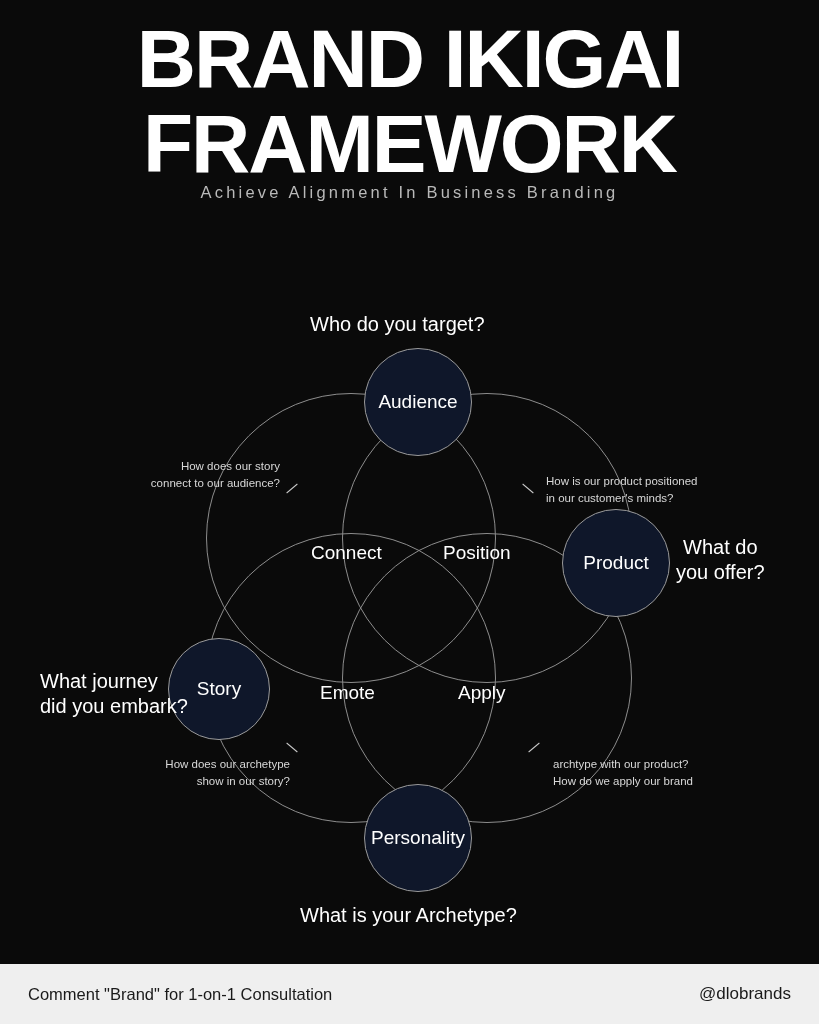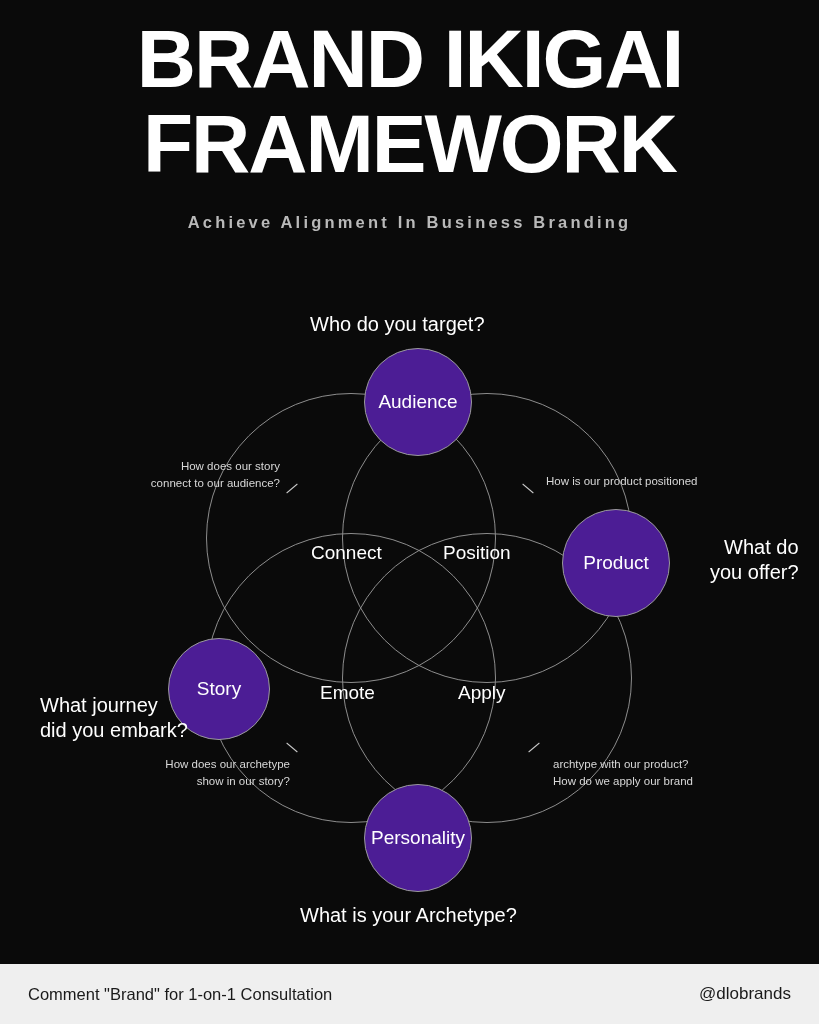--- a/index.html
+++ b/index.html
@@ -34,25 +34,24 @@
     font-weight: bold;
     font-size: 82px;
     line-height: 0.96;
     letter-spacing: -2px;
     color: #ffffff;
     white-space: nowrap;
   }
   .title-line-1 { margin-top: 20px; }
   .title-line-2 { margin-top: 6px; }
   .subtitle {
-    margin-top: 30px;
     font-size: 16.5px;
     letter-spacing: 3.2px;
     color: #b9b9b9;
-    font-weight: bold;
+    font-weight: normal;
   }
 
   
   .stage {
     position: absolute;
     top: 290px;
     left: 0;
     width: 819px;
     height: 660px;
   }
@@ -63,21 +62,21 @@
     border-radius: 50%;
     box-sizing: border-box;
     background: transparent;
   }
 
   .node {
     position: absolute;
     border: 1px solid #9a9a9a;
     border-radius: 50%;
     box-sizing: border-box;
-    background: #4c1d95;
+    background: #0f172a;
     display: flex;
     align-items: center;
     justify-content: center;
     font-size: 19px;
     color: #ffffff;
     z-index: 6;
   }
 
   .inner-label {
     position: absolute;
@@ -164,40 +163,41 @@
       <span>Personality</span>
     </div>
 
     <div class="inner-label" style="left:311px; top:252px;">Connect</div>
     <div class="inner-label" style="left:443px; top:252px;">Position</div>
     <div class="inner-label" style="left:320px; top:392px;">Emote</div>
     <div class="inner-label" style="left:458px; top:392px;">Apply</div>
 
     <div class="question" style="left:310px; top:22px;">Who do you target?</div>
 
-    <div class="question" style="left:710px; top:245px; text-align:right;">
+    <div class="question" style="left:676px; top:245px; text-align:center;">
       <div>What do</div>
       <div>you offer?</div>
     </div>
 
-    <div class="question" style="left:40px; top:379px; text-align:left;margin-top:24px;">
+    <div class="question" style="left:40px; top:379px; text-align:left;">
       <div>What journey</div>
       <div>did you embark?</div>
     </div>
 
     <div class="question" style="left:284px; top:613px;margin-left:16px;">What is your Archetype?</div>
 
     <div class="annot left" style="left:50px; top:168px; width:230px;">
       <div>How does our story</div>
       <div>connect to our audience?</div>
     </div>
     <div class="tick" style="left:285px; top:198px; transform:rotate(-40deg);"></div>
 
     <div class="annot right" style="left:546px; top:183px; width:250px;">
       <div>How is our product positioned</div>
+      <div>in our customer's minds?</div>
     </div>
     <div class="tick" style="left:521px; top:198px; transform:rotate(40deg);"></div>
 
     <div class="annot left" style="left:60px; top:466px; width:230px;">
       <div>How does our archetype</div>
       <div>show in our story?</div>
     </div>
     <div class="tick" style="left:285px; top:457px; transform:rotate(40deg);"></div>
 
     <div class="annot right" style="left:553px; top:466px; width:250px;">

